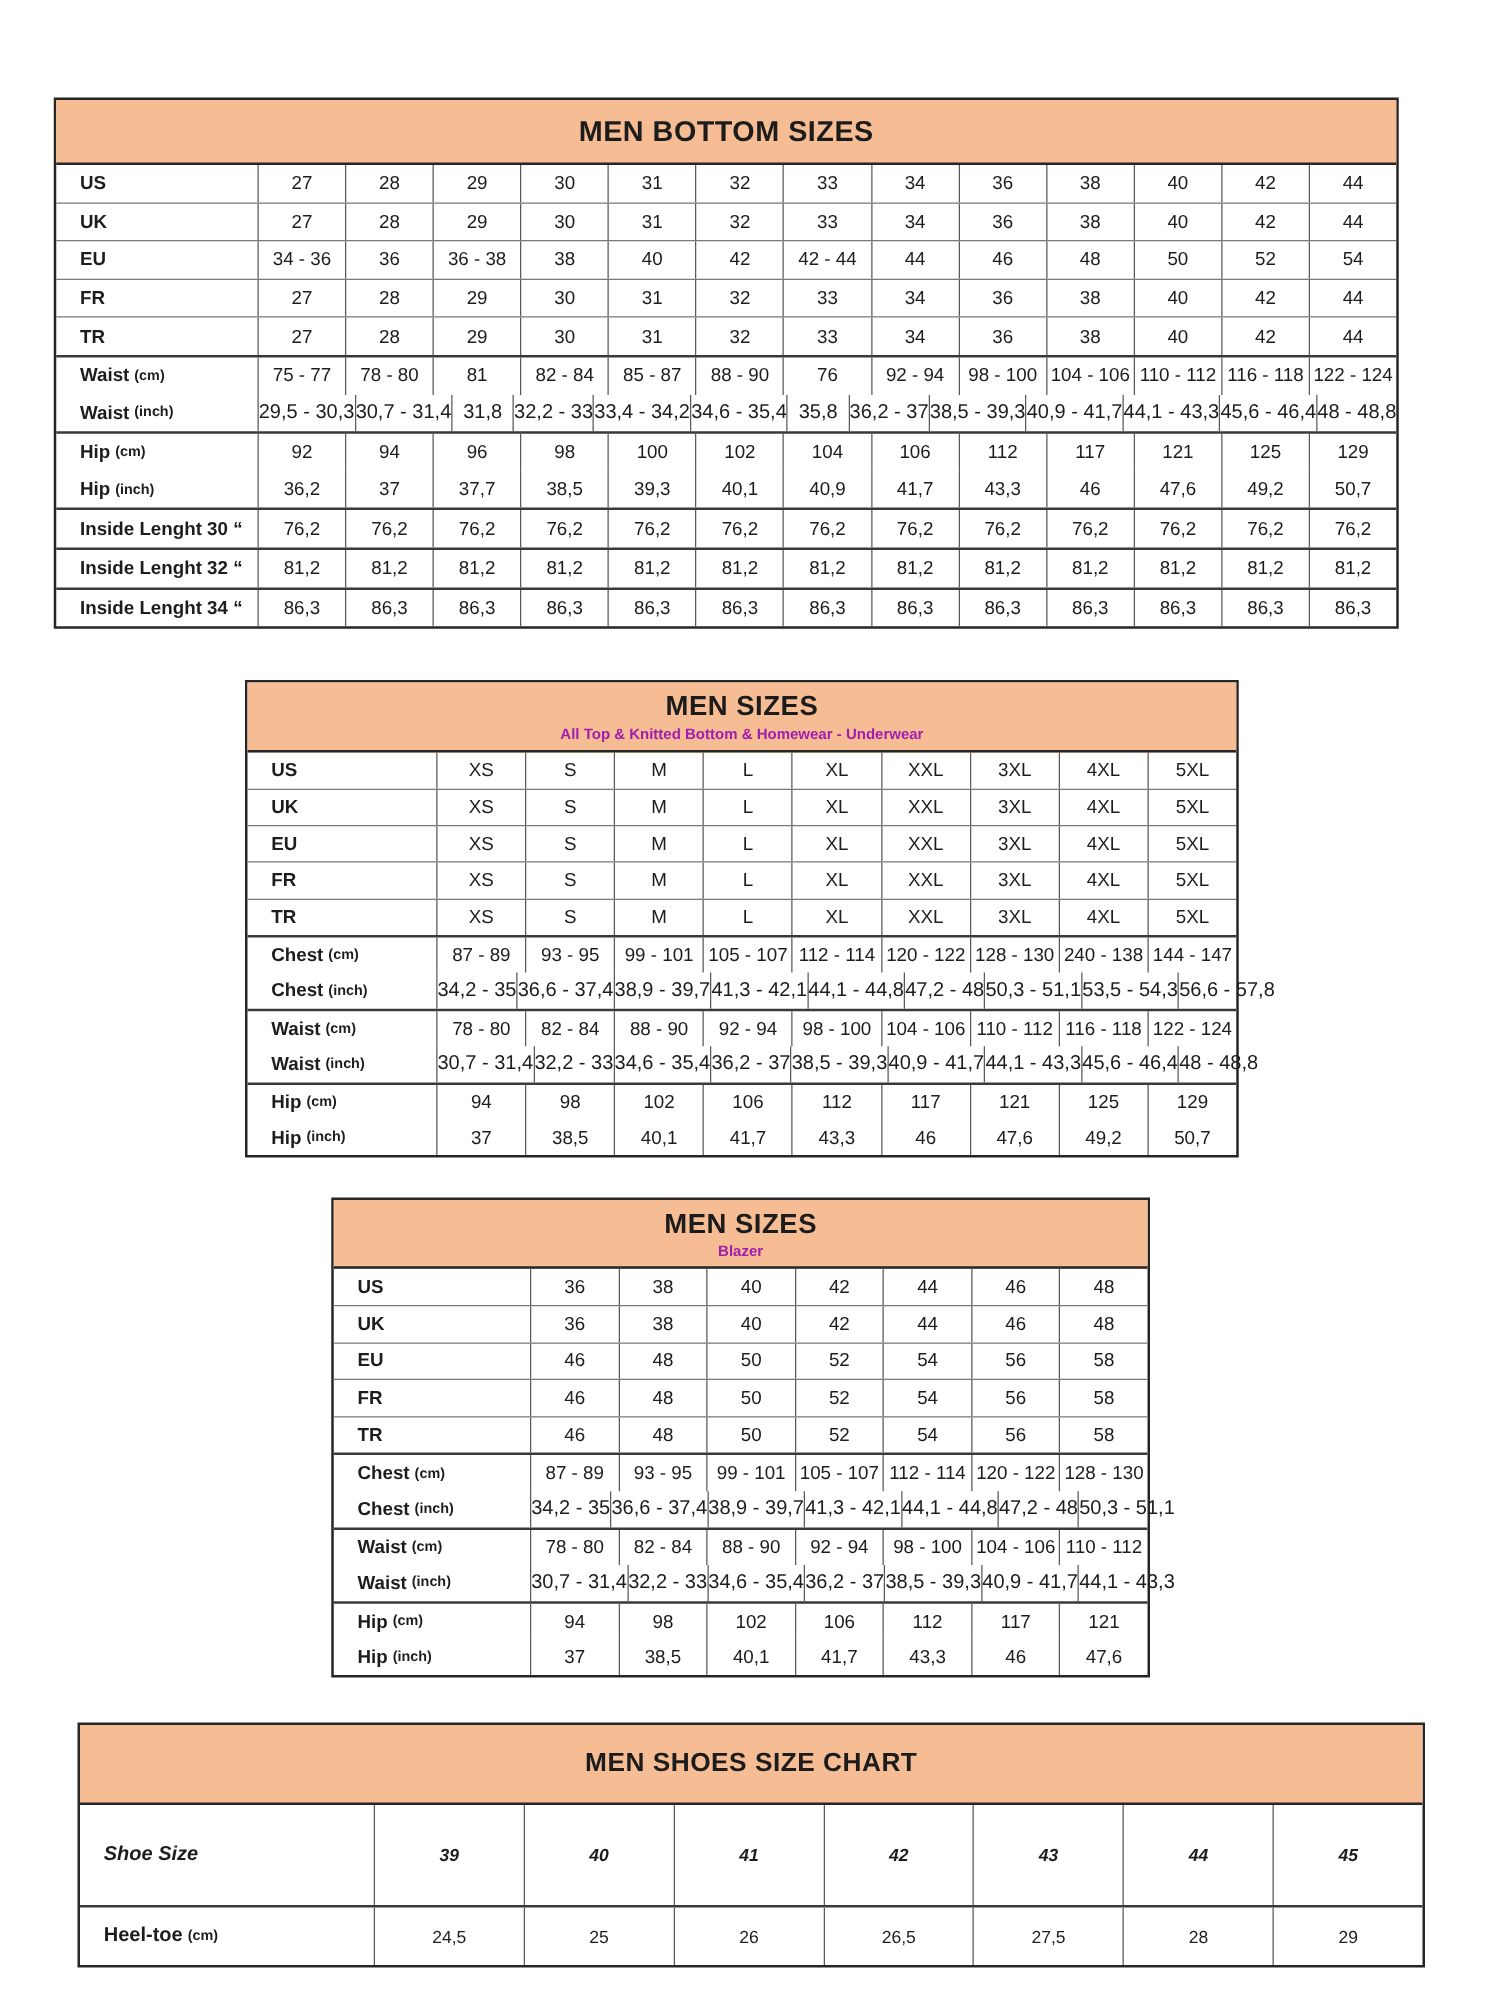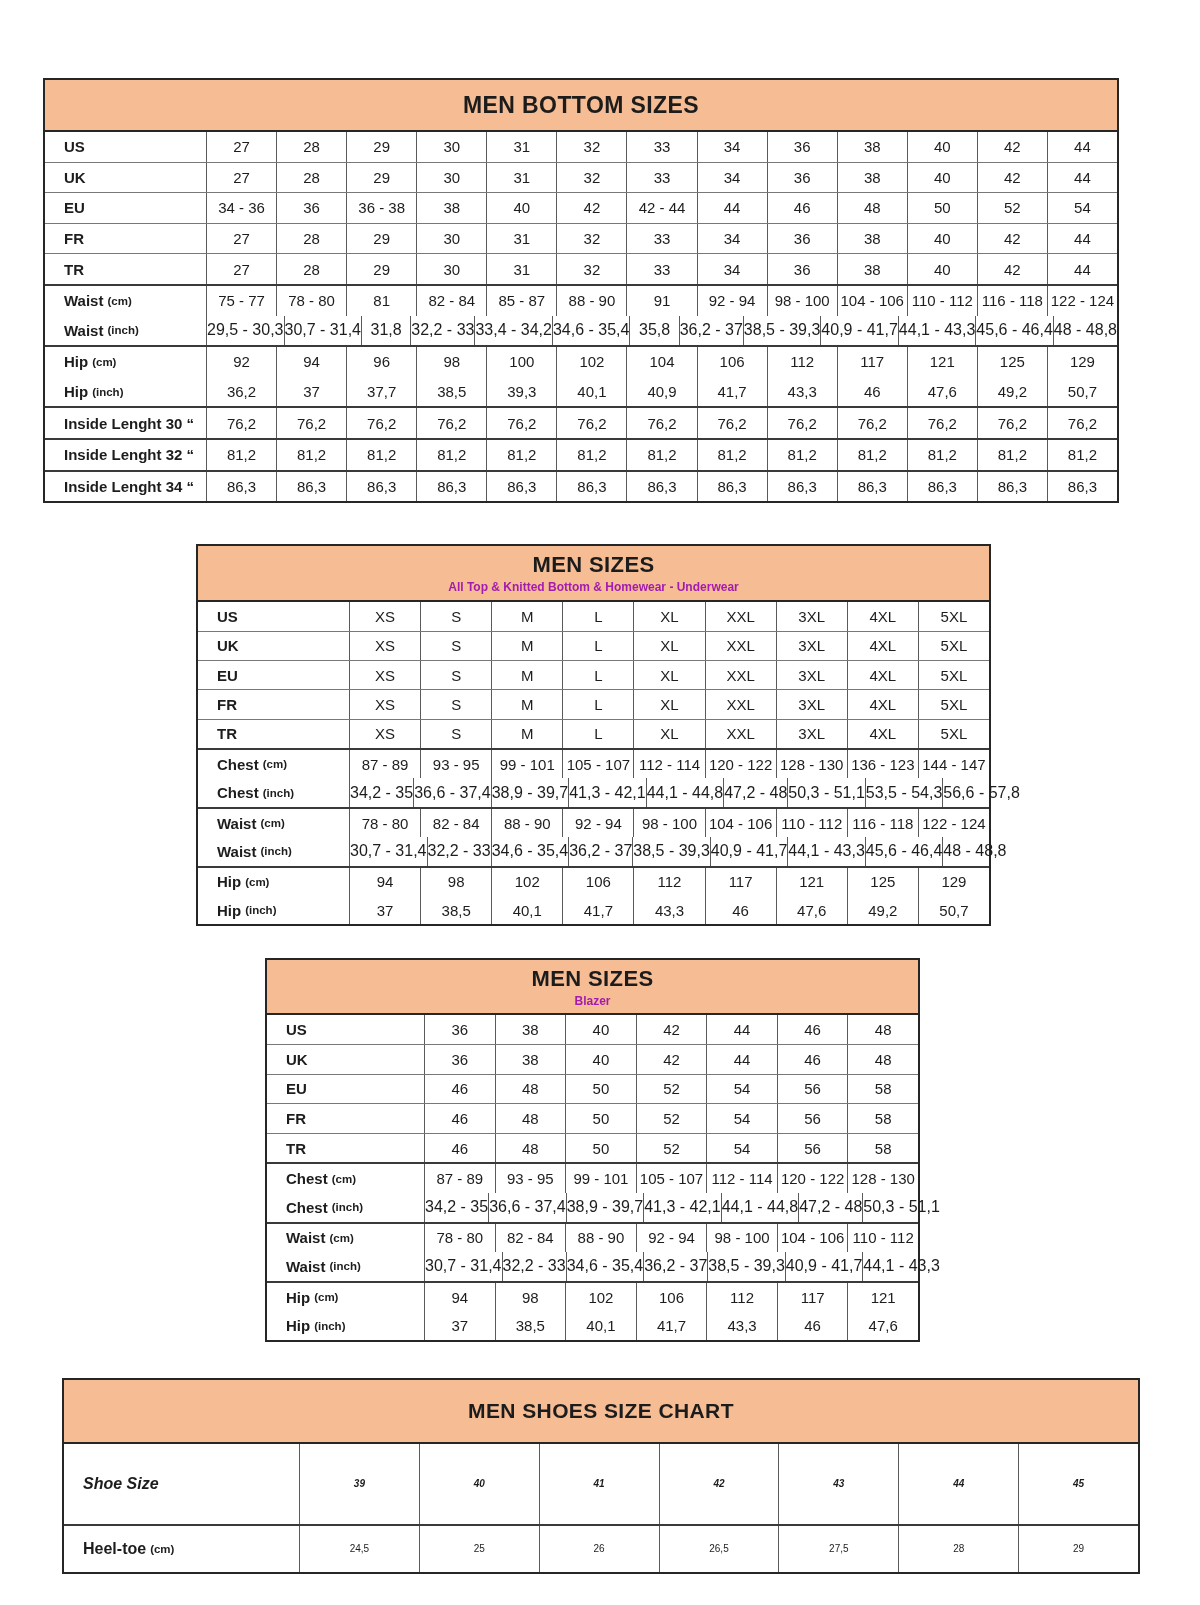--- a/index.html
+++ b/index.html
@@ -45,21 +45,21 @@
   .t3{margin:32px 0 0 265px;width:655px;}
   .t3 .thead{height:53px;}
   .t3 .ttitle{font-size:22px;}
   .t3 .trow{grid-template-columns:157px repeat(7,1fr);height:28.6px;}
 
   
   .t4{margin:36px 0 0 62px;width:1078px;}
   .t4 .thead{height:62px;}
   .t4 .ttitle{font-size:21px;}
   .t4 .trow{grid-template-columns:235px repeat(7,1fr);}
-  .t4 .tcell{font-size:10px;}
+  .t4 .tcell{font-size:14px;}
   .t4 .tcell.label{font-size:16px;}
   .t4 .tsection:nth-child(1) .trow{height:80px;font-style:italic;}
   .t4 .tsection:nth-child(2) .trow{height:46px;}
 </style>
 </head>
 <body>
 
 <div>
 
   <section class="sizetable t1">
@@ -164,21 +164,21 @@
             <div class="tcell label">
               <span>Waist</span>
               <span class="lsmall">(cm)</span>
             </div>
             <div class="tcell">75 - 77</div>
             <div class="tcell">78 - 80</div>
             <div class="tcell">81</div>
             <div class="tcell">82 - 84</div>
             <div class="tcell">85 - 87</div>
             <div class="tcell">88 - 90</div>
-            <div class="tcell">91</div>
+            <div class="tcell">76</div>
             <div class="tcell">92 - 94</div>
             <div class="tcell">98 - 100</div>
             <div class="tcell">104 - 106</div>
             <div class="tcell">110 - 112</div>
             <div class="tcell">116 - 118</div>
             <div class="tcell">122 - 124</div>
           </div>
           <div class="trow small">
             <div class="tcell label">
               <span>Waist</span>
@@ -386,21 +386,21 @@
               <span>Chest</span>
               <span class="lsmall">(cm)</span>
             </div>
             <div class="tcell">87 - 89</div>
             <div class="tcell">93 - 95</div>
             <div class="tcell">99 - 101</div>
             <div class="tcell">105 - 107</div>
             <div class="tcell">112 - 114</div>
             <div class="tcell">120 - 122</div>
             <div class="tcell">128 - 130</div>
-            <div class="tcell">136 - 123</div>
+            <div class="tcell">240 - 138</div>
             <div class="tcell">144 - 147</div>
           </div>
           <div class="trow small">
             <div class="tcell label">
               <span>Chest</span>
               <span class="lsmall">(inch)</span>
             </div>
             <div class="tcell">34,2 - 35</div>
             <div class="tcell">36,6 - 37,4</div>
             <div class="tcell">38,9 - 39,7</div>

